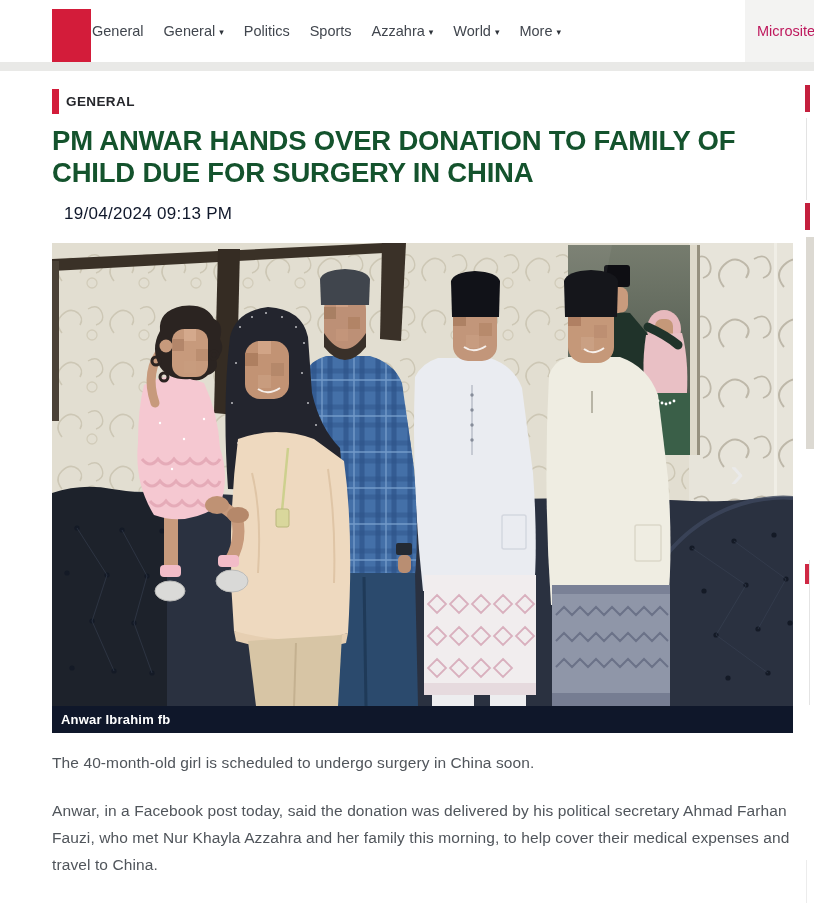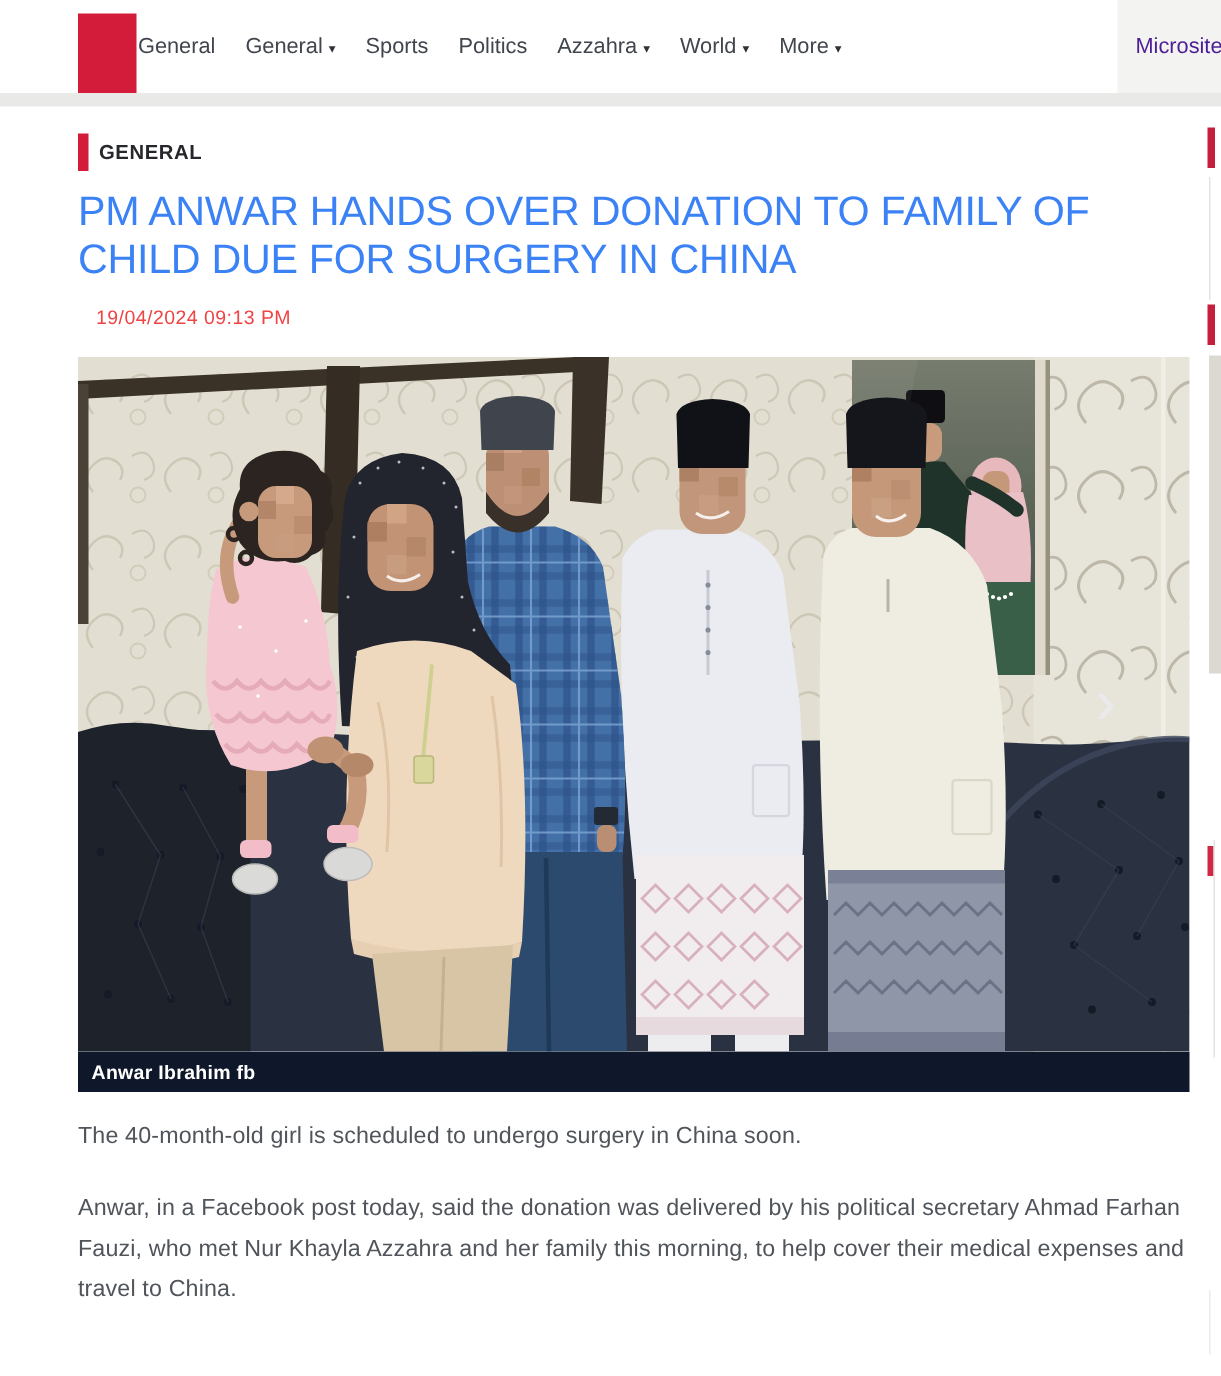--- a/index.html
+++ b/index.html
@@ -9,31 +9,31 @@
   
   .site-header{position:absolute;left:0;top:0;width:814px;height:62px;background:#fff;}
   .logo-block{position:absolute;left:52px;top:9px;width:39px;height:53px;background:#d31c3a;cursor:pointer;}
   .main-nav{position:absolute;left:92px;top:0;height:62px;display:flex;align-items:center;}
   .nav-item{display:flex;align-items:center;gap:4px;height:62px;padding:0 10px;
             font-size:14.5px;color:#41464e;text-decoration:none;cursor:pointer;white-space:nowrap;}
   .nav-item:first-child{padding-left:0;}
   .caret{font-size:9px;color:#2e333a;line-height:1;margin-top:2px;}
   .microsite-tab{position:absolute;right:0;top:0;width:69px;height:62px;background:#f3f3f2;
                  display:flex;align-items:center;padding-left:12px;box-sizing:border-box;
-                 font-size:14.5px;color:#4c1d95;overflow:hidden;cursor:pointer;}
+                 font-size:14.5px;color:#be185d;overflow:hidden;cursor:pointer;}
   .header-strip{position:absolute;left:0;top:62px;width:814px;height:9px;background:#e9e9e7;}
 
   
   .article-main{position:absolute;left:52px;top:89px;width:741px;}
   .category-row{display:flex;align-items:center;gap:7px;height:25px;}
   .cat-bar{width:7px;height:25px;background:#d31c3a;}
   .cat-label{font-size:13.5px;font-weight:bold;letter-spacing:.4px;color:#26272c;}
-  .headline{margin:11px 0 0;font-size:27.5px;line-height:1.17;font-weight:400;
-            color:#3b82f6;letter-spacing:-0.2px;}
-  .timestamp{margin:15px 0 0 12px;font-size:13px;color:#ef4444;letter-spacing:.3px;}
+  .headline{margin:11px 0 0;font-size:27.5px;line-height:1.17;font-weight:700;
+            color:#14532d;letter-spacing:-0.2px;}
+  .timestamp{margin:15px 0 0 12px;font-size:17px;color:#0f172a;letter-spacing:.3px;}
 
   .photo-figure{position:relative;margin:19px 0 0;width:741px;}
   .photo-svg{display:block;width:741px;height:463px;}
   .photo-caption{height:27px;background:#0f172a;color:#fff;font-weight:bold;font-size:13px;
                  display:flex;align-items:center;padding-left:9px;letter-spacing:.2px;}
   .carousel-next{position:absolute;left:668px;top:206px;width:34px;height:52px;
                  font-size:42px;line-height:48px;text-align:center;color:rgba(235,235,238,.8);
                  cursor:pointer;user-select:none;}
 
   .body-text p{font-size:15.5px;line-height:1.74;color:#50555b;margin:17px 0 21px;letter-spacing:.1px;}
@@ -54,22 +54,22 @@
 <div class="page">
 
   <header class="site-header">
     <div class="logo-block"></div>
     <nav class="main-nav">
       <a class="nav-item">General</a>
       <a class="nav-item">
           <span>General</span>
           <span class="caret">▾</span>
         </a>
+      <a class="nav-item">Politics</a>
       <a class="nav-item">Sports</a>
-      <a class="nav-item">Politics</a>
       <a class="nav-item">
           <span>Azzahra</span>
           <span class="caret">▾</span>
         </a>
       <a class="nav-item">
           <span>World</span>
           <span class="caret">▾</span>
         </a>
       <a class="nav-item">
           <span>More</span>

